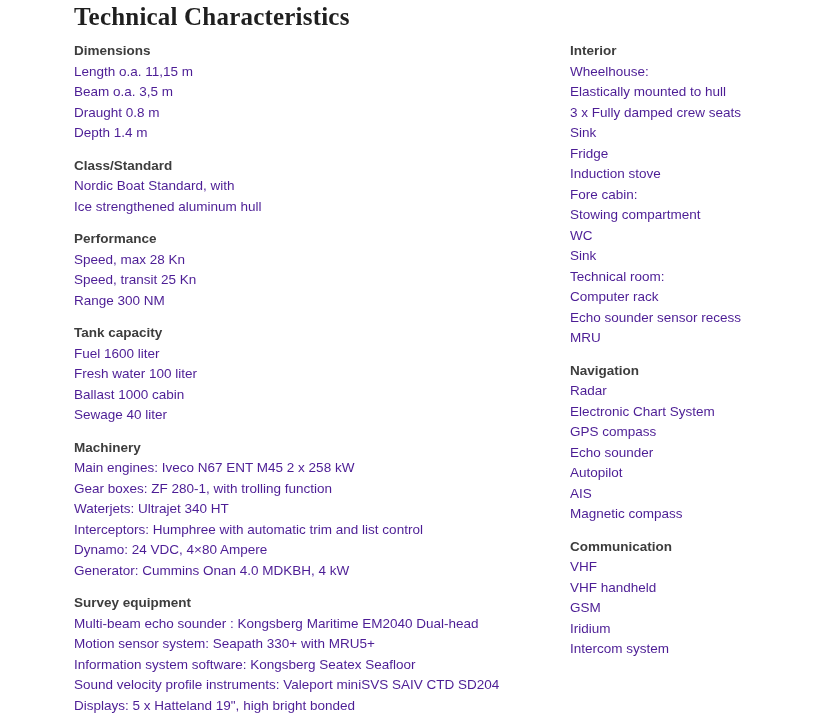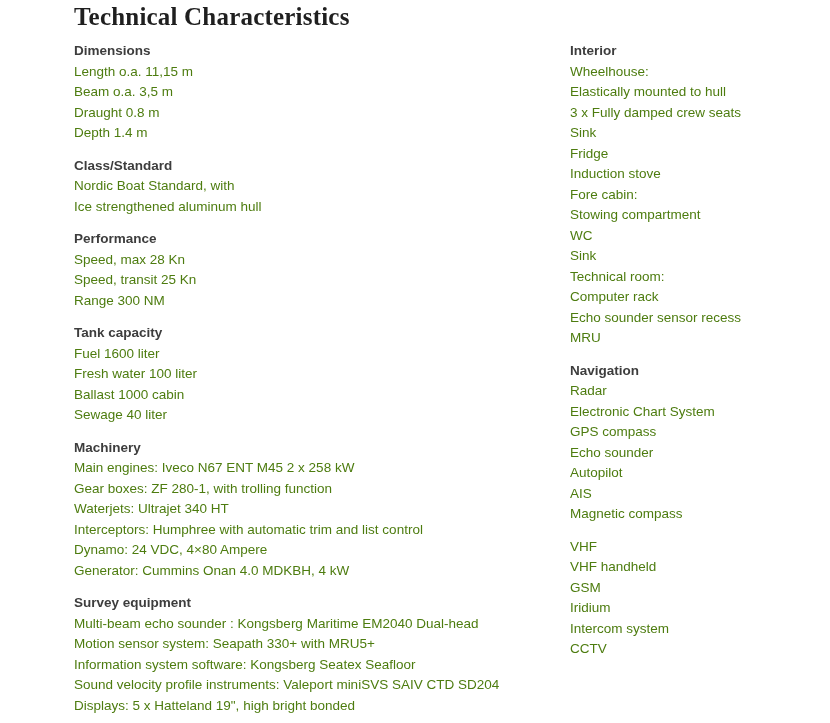--- a/index.html
+++ b/index.html
@@ -51,21 +51,21 @@
   }
   .spec-block {
     margin: 0;
   }
   .spec-block.gap {
   }
   .spec-line {
     font-size: 13.5px;
     font-weight: 400;
     line-height: 20.5px;
-    color: #4d7c0f;
+    color: #4c1d95;
     white-space: nowrap;
   }
 </style>
 </head>
 <body>
 
 <div class="page">
   <h1 class="page-title">Technical Characteristics</h1>
   <div class="columns">
     <div class="col-left">
@@ -154,24 +154,24 @@
             <div class="spec-line">Radar</div>
             <div class="spec-line">Electronic Chart System</div>
             <div class="spec-line">GPS compass</div>
             <div class="spec-line">Echo sounder</div>
             <div class="spec-line">Autopilot</div>
             <div class="spec-line">AIS</div>
             <div class="spec-line">Magnetic compass</div>
           </div>
         </section>
         <section class="spec-section">
+          <h2 class="spec-heading">Communication</h2>
           <div class="spec-block">
             <div class="spec-line">VHF</div>
             <div class="spec-line">VHF handheld</div>
             <div class="spec-line">GSM</div>
             <div class="spec-line">Iridium</div>
             <div class="spec-line">Intercom system</div>
-            <div class="spec-line">CCTV</div>
           </div>
         </section>
       </div>
   </div>
 </div>
 
 </body></html>

